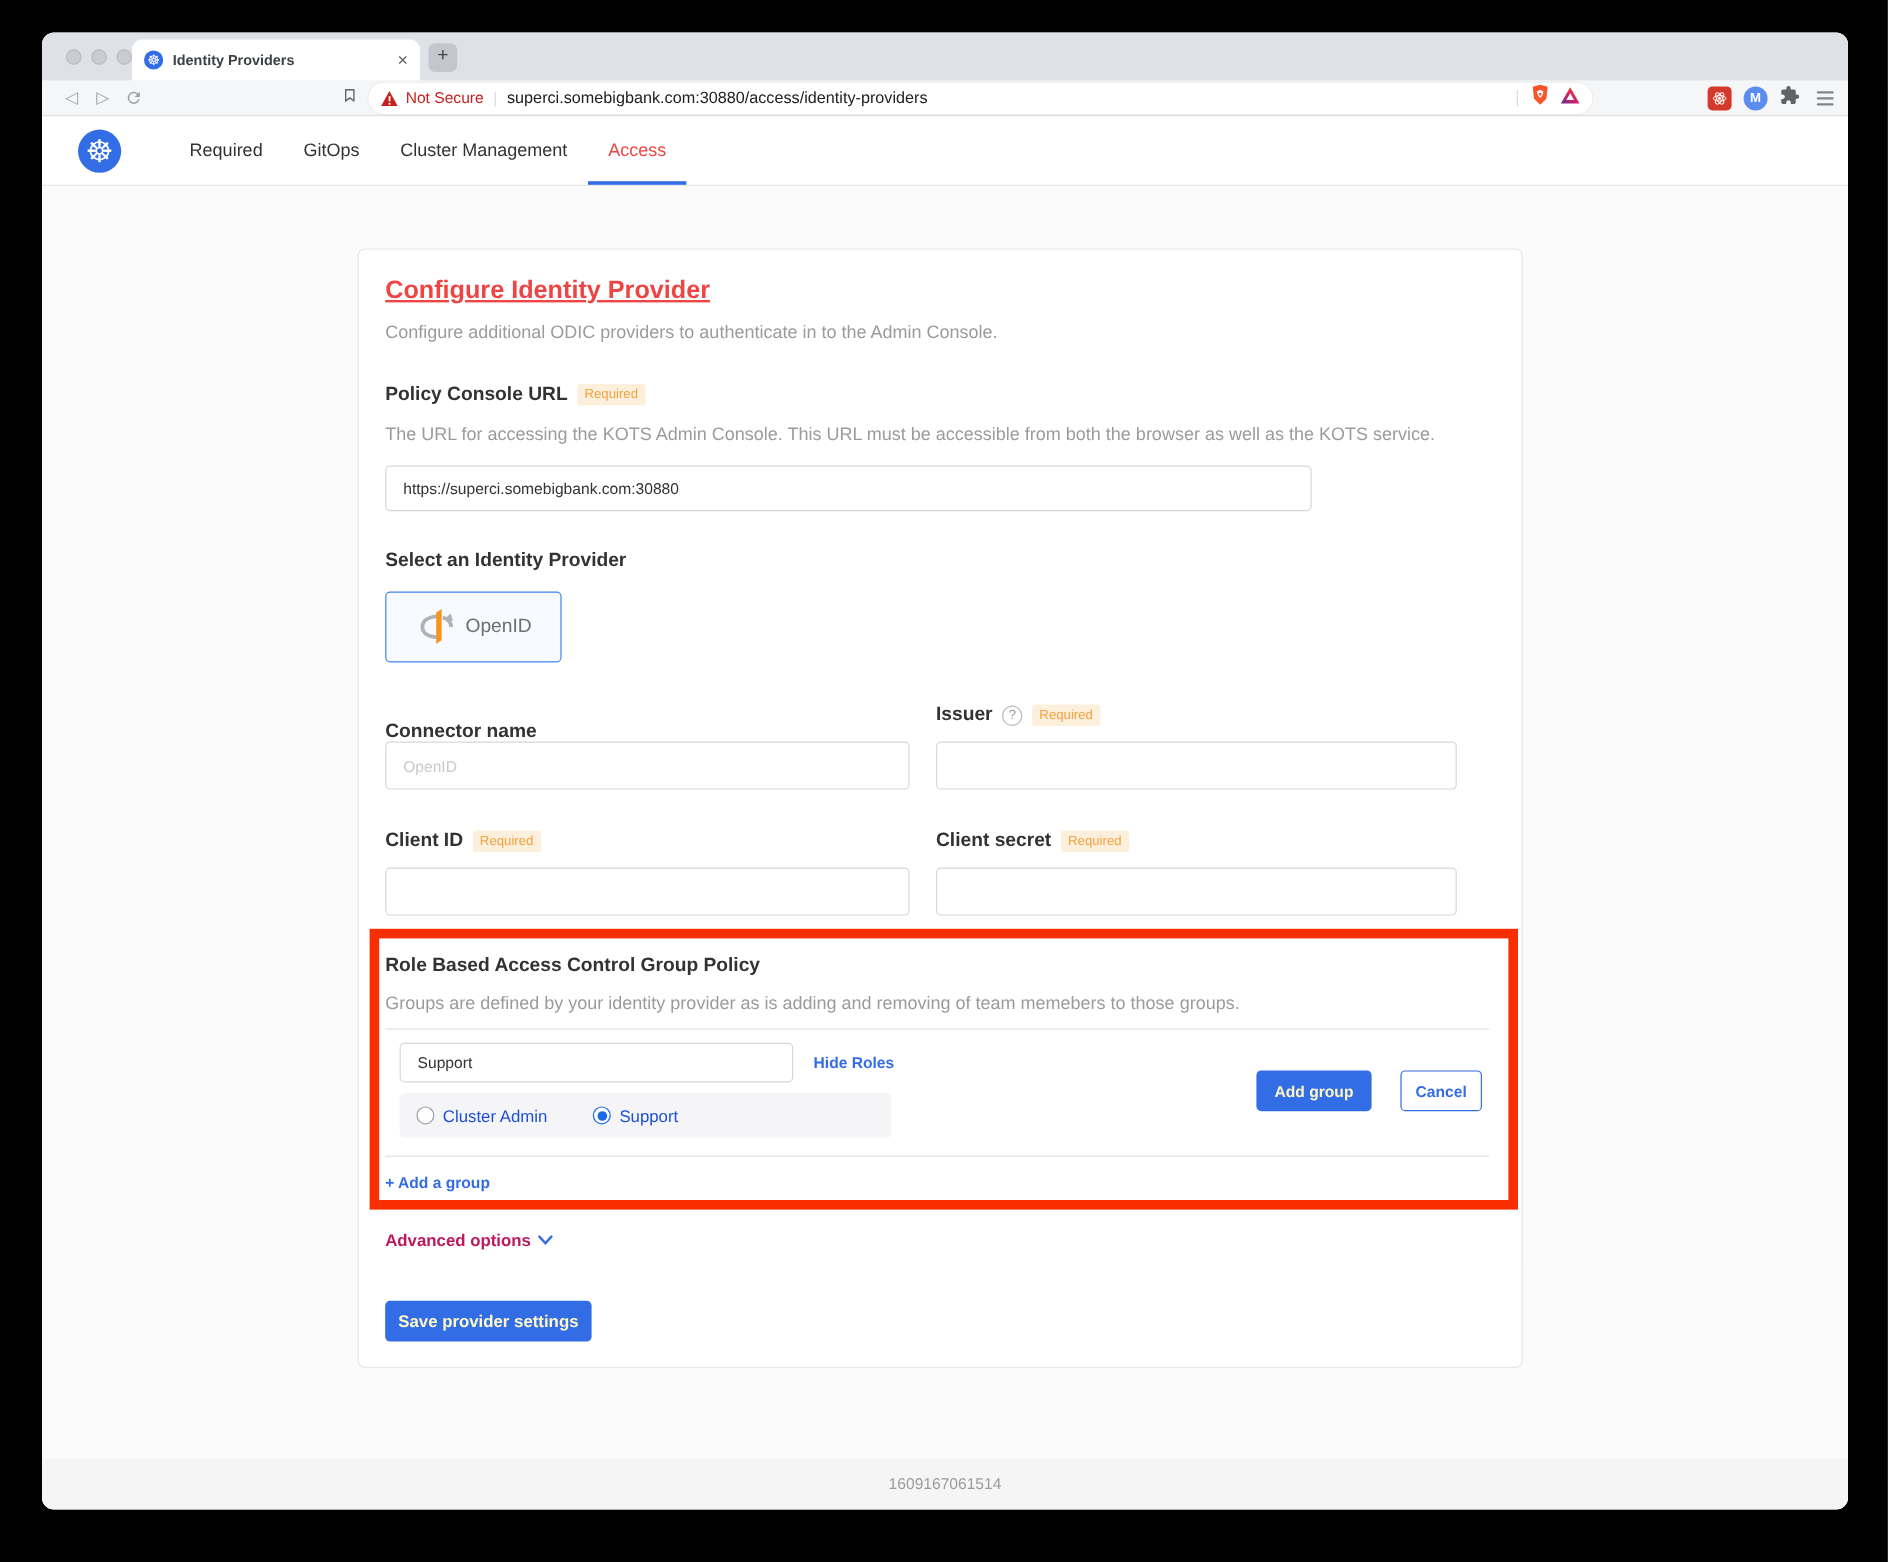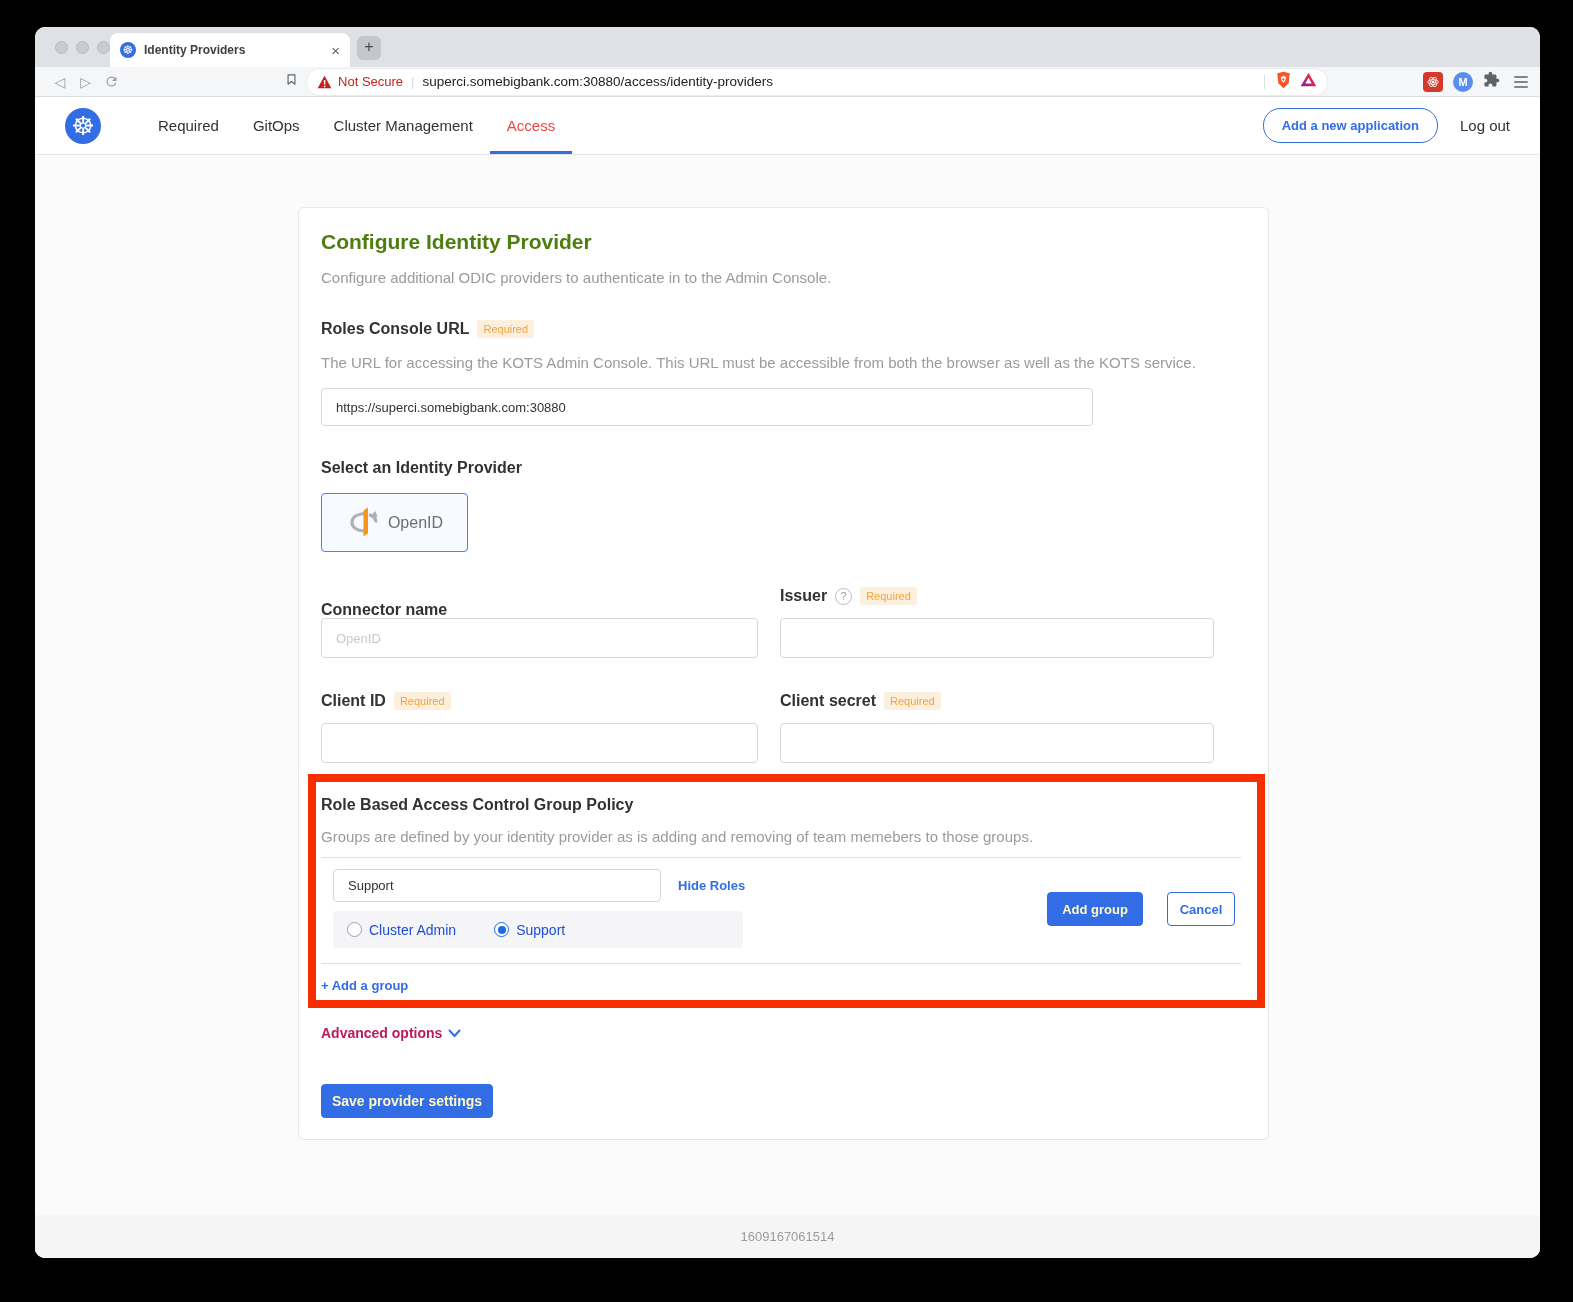--- a/index.html
+++ b/index.html
@@ -42,21 +42,21 @@
   .navlink.active { color:#ef4444; }
   .navlink.active::after { content:""; position:absolute; left:0; right:0; bottom:0; height:3px; background:#326de6; }
   .appnav-right { margin-left:auto; display:flex; align-items:center; gap:22px; }
   .add-app { border:1px solid #326de6; color:#326de6; font-size:13px; font-weight:700; border-radius:17px; padding:9px 18px; background:#fff; }
   .logout { font-size:15px; color:#323232; }
 
   
   .content { flex:1; background:#fbfbfc; position:relative; overflow:hidden; }
   .card { position:absolute; left:263px; top:52px; width:971px; height:933px; background:#fff; border:1px solid #e7e7e7; border-radius:6px; }
 
-  .h1 { position:absolute; left:22px; top:22px; font-size:21px; font-weight:700; color:#4d7c0f; }
+  .h1 { position:absolute; left:22px; top:22px; font-size:21px; font-weight:700; color:#ef4444;text-decoration:underline; }
   .subtitle { position:absolute; left:22px; top:61px; font-size:15px; color:#9b9b9b; }
 
   .label-row { position:absolute; display:flex; align-items:center; gap:8px; }
   .flabel { font-size:16px; font-weight:700; color:#323232; }
   .badge { background:#fcf0dc; color:#f5a13d; font-size:11px; padding:3px 6px; border-radius:3px; }
   .help { position:absolute; font-size:15px; color:#9b9b9b; }
   .tinput { position:absolute; border:1px solid #d7d7d7; border-radius:4px; font-size:13px; color:#323232; padding:0 14px; font-family:"Liberation Sans",sans-serif; background:#fff; }
   .tinput::placeholder { color:#c9c9c9; }
 
   .openid-tile { position:absolute; left:22px; top:285px; width:147px; height:59px; background:#f7faff; border:1px solid #4285f4; border-radius:4px; display:flex; align-items:center; justify-content:center; gap:6px; }
@@ -176,34 +176,30 @@
   </div>
 
   <div class="appnav">
     <span class="k8s-logo">☸</span>
     <div class="navlinks">
       <span class="navlink">Required</span>
       <span class="navlink">GitOps</span>
       <span class="navlink">Cluster Management</span>
       <span class="navlink active">Access</span>
     </div>
-    <div class="appnav-right">
-      <button class="add-app">Add a new application</button>
-      <span class="logout">Log out</span>
-    </div>
   </div>
 
   <div class="content">
     <div class="card">
 
       <div class="h1">Configure Identity Provider</div>
       <div class="subtitle">Configure additional ODIC providers to authenticate in to the Admin Console.</div>
 
       <div class="label-row" style="left:22px; top:112px;">
-        <span class="flabel">Roles Console URL</span>
+        <span class="flabel">Policy Console URL</span>
         <span class="badge">Required</span>
       </div>
       <div class="help" style="left:22px; top:146px;">The URL for accessing the KOTS Admin Console. This URL must be accessible from both the browser as well as the KOTS service.</div>
       <input class="tinput" style="left: 22px; top: 180px; width: 772px; height: 38px;" value="https://superci.somebigbank.com:30880">
 
       <div class="label-row" style="left:22px; top:251px;">
         <span class="flabel">Select an Identity Provider</span>
       </div>
       <div class="openid-tile">
         <svg width="36" height="32" viewBox="0 0 36 32">

